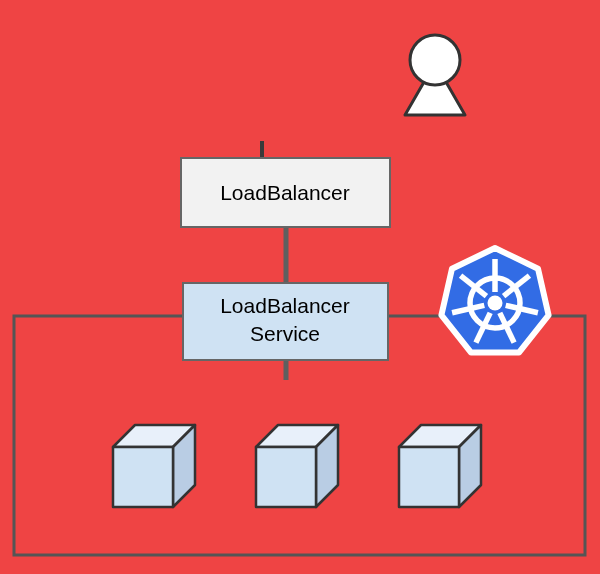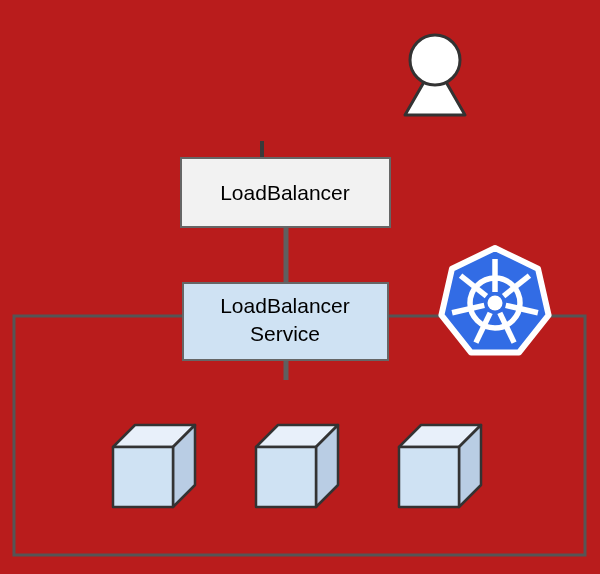--- a/index.html
+++ b/index.html
@@ -4,21 +4,21 @@
 <style>
   html, body {
     margin: 0;
     padding: 0;
     background: #000000;
   }
   #stage {
     position: relative;
     width: 600px;
     height: 574px;
-    background: #b91c1c;
+    background: #ef4444;
     overflow: hidden;
     font-family: "Liberation Sans", sans-serif;
   }
   svg { display: block; }
   text.box-label {
     font-family: "Liberation Sans", sans-serif;
     font-size: 21px;
     fill: #000000;
     text-anchor: middle;
   }

